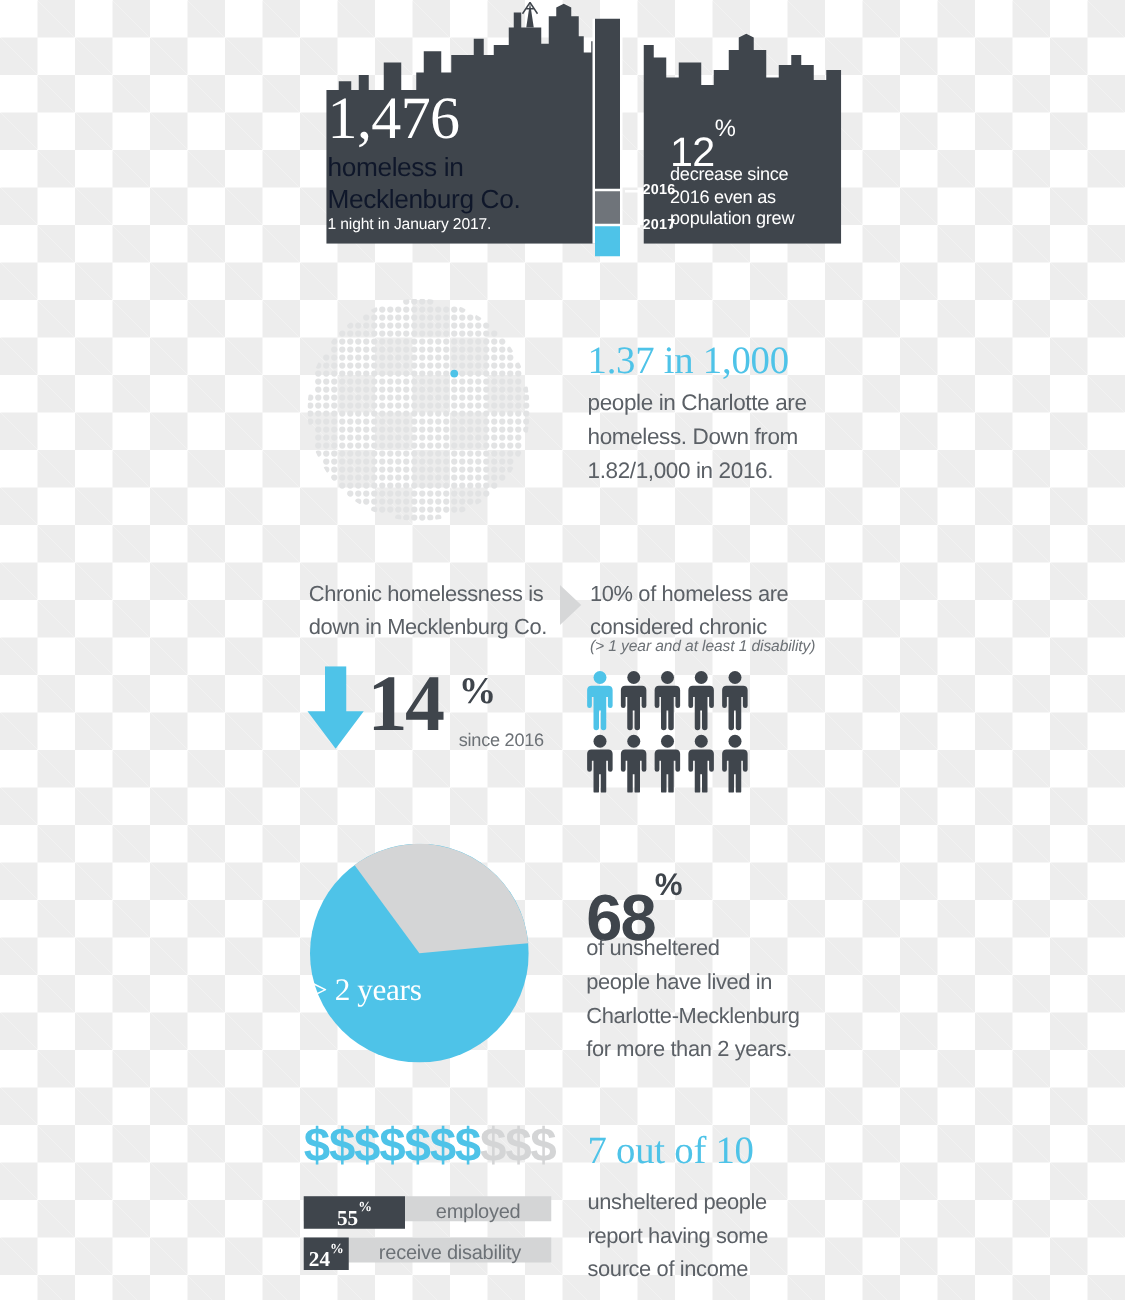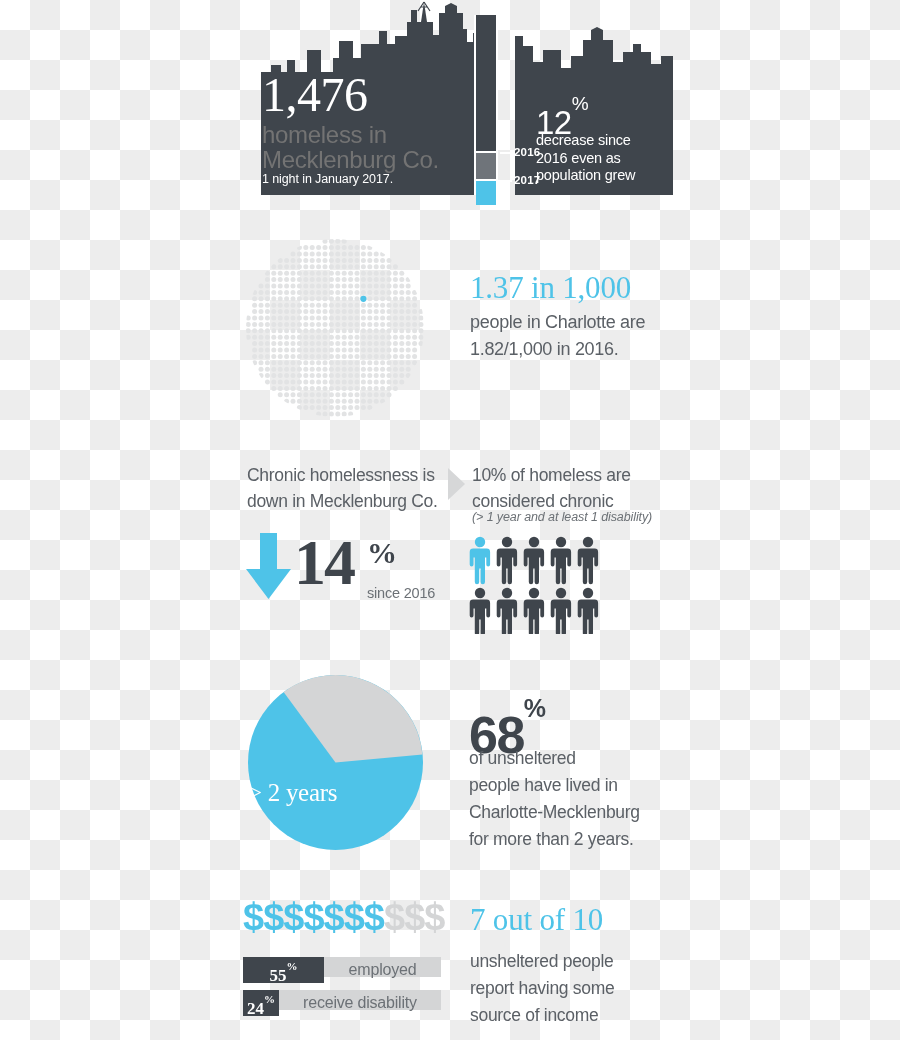--- a/index.html
+++ b/index.html
@@ -45,22 +45,22 @@
     font-family: "Liberation Serif", serif;
     font-size: 48px;
     line-height: 46px;
     letter-spacing: -0.5px;
     font-weight: 400;
   }
   .hero-sub {
     position: absolute;
     left: 22px;
     top: 122px;
-    color: #737373;
-    font-size: 24px;
+    color: #0f172a;
+    font-size: 21px;
     line-height: 25px;
     font-weight: 400;
     letter-spacing: -0.3px;
   }
   .hero-fine {
     position: absolute;
     left: 22px;
     top: 172px;
     color: #ffffff;
     font-size: 12.5px;
@@ -1034,20 +1034,21 @@
           <circle cx="92.8" cy="176.0" r="2.5" fill="#e2e3e4"></circle>
           <circle cx="99.2" cy="176.0" r="2.5" fill="#e2e3e4"></circle>
           <circle cx="105.6" cy="176.0" r="2.5" fill="#e2e3e4"></circle>
         </g>
     </svg>
   </div>
 
   <div class="s2-head">1.37 in 1,000</div>
   <div class="s2-body">
     <div>people in Charlotte are</div>
+    <div>homeless. Down from</div>
     <div>1.82/1,000 in 2016.</div>
   </div>
 
   <div class="s3-left-text">
     <div>Chronic homelessness is</div>
     <div>down in Mecklenburg Co.</div>
   </div>
   <div class="s3-arrow"></div>
   <div class="s3-right-text">
     <div>10% of homeless are</div>

